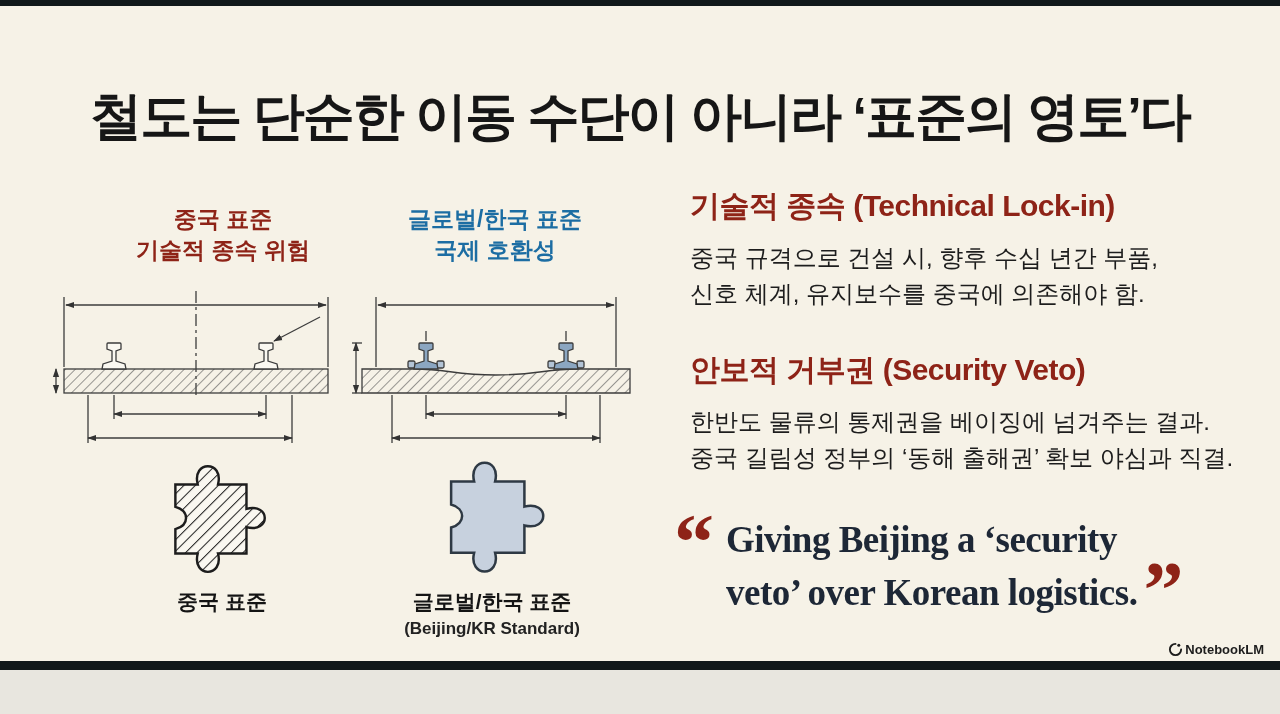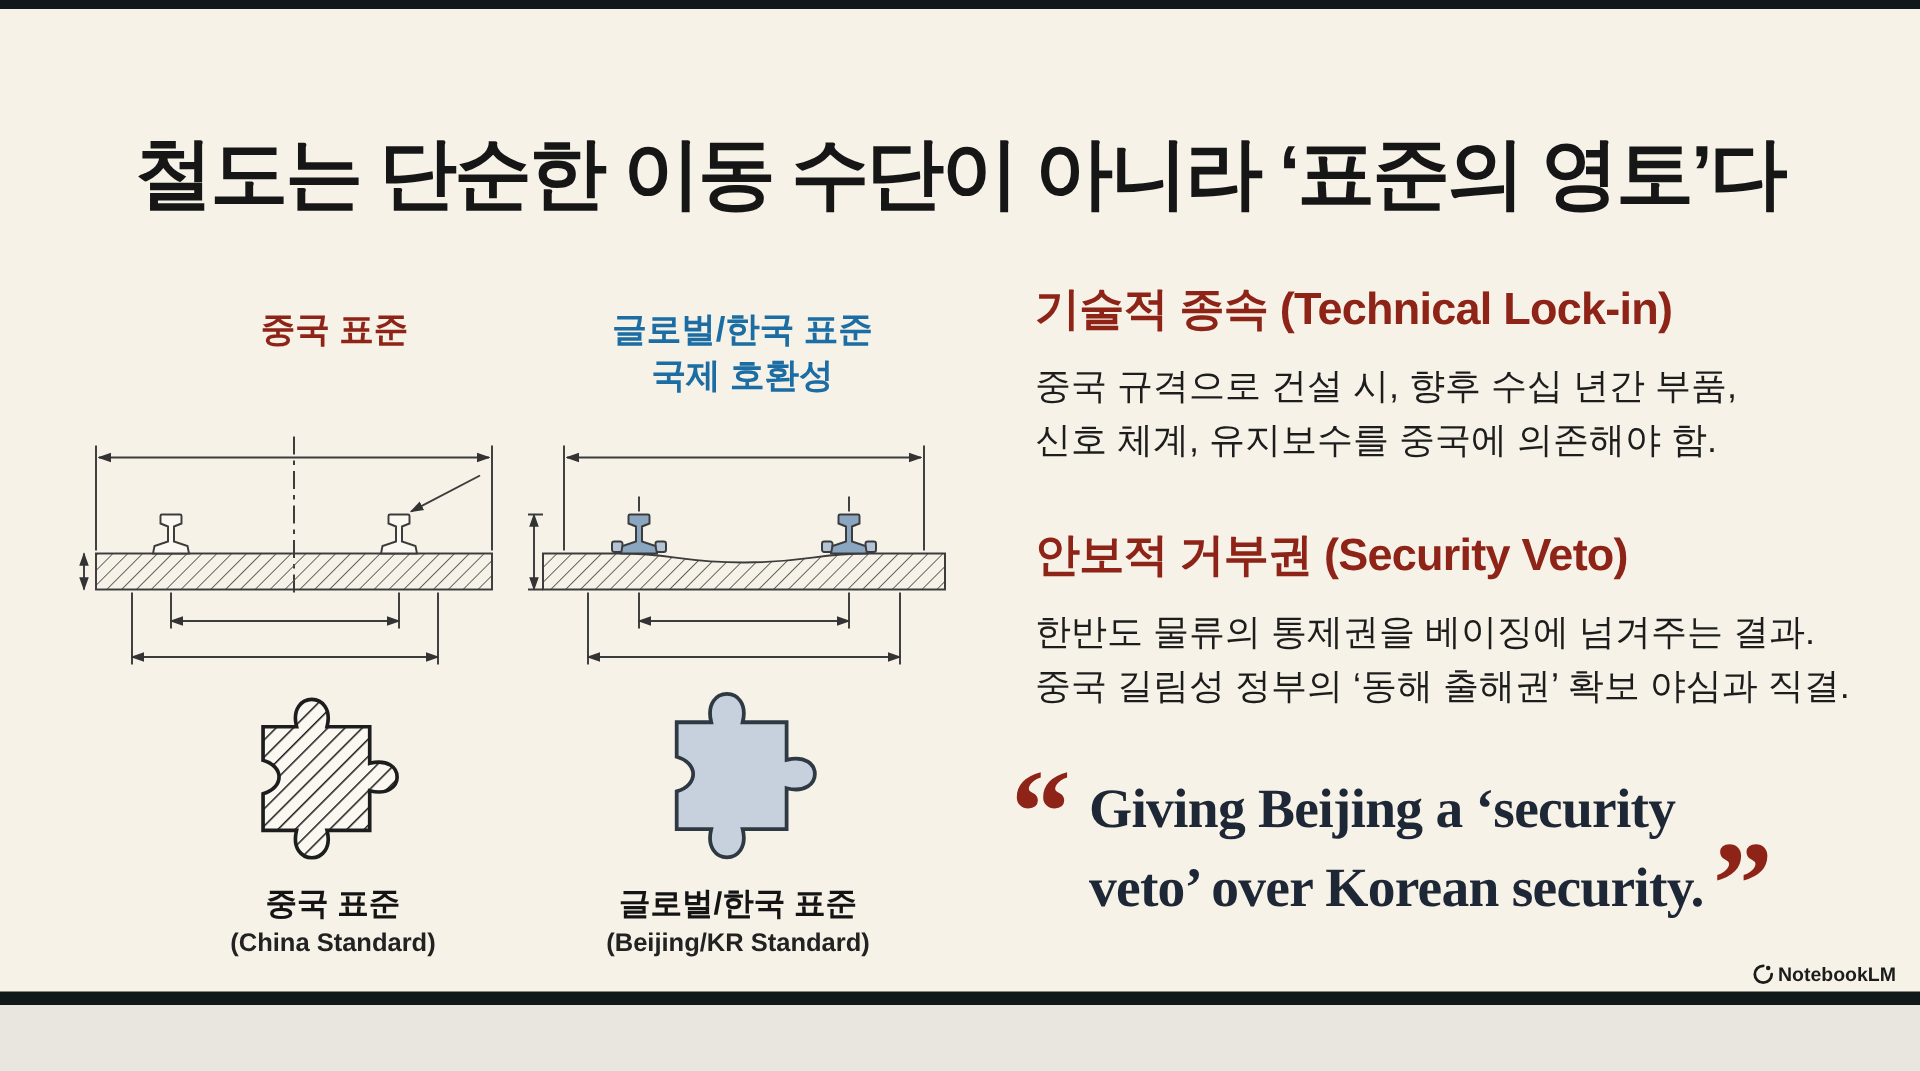--- a/index.html
+++ b/index.html
@@ -44,20 +44,21 @@
 <body>
 
 <div class="slide">
   <div class="edge top"></div>
   <div class="edge bottom"></div>
 
   <h1 class="title">철도는 단순한 이동 수단이 아니라 ‘표준의 영토’다</h1>
 
   <div class="dg-heading china">
     <span>중국 표준</span><br>
+    <span>기술적 종속 위험</span>
   </div>
   <div class="dg-heading global">
     <span>글로벌/한국 표준</span><br>
     <span>국제 호환성</span>
   </div>
 
   <svg class="abs" style="left:52px;top:283px" width="288" height="180" viewBox="0 0 288 180">
     <defs>
       <pattern id="hatchA" patternUnits="userSpaceOnUse" width="7" height="7" patternTransform="rotate(45)">
         <line x1="0" y1="0" x2="0" y2="7" stroke="#555" stroke-width="1.2"></line>
@@ -136,21 +137,20 @@
     <path d="M16,32 H38 C32,8 64,8 58,32 H86 V56 C110,50 110,80 86,74 V100 H58 C64,124 32,124 38,100 H16 V76 C30,72 30,58 16,54 Z" fill="#faf8f1"></path>
     <path d="M16,32 H38 C32,8 64,8 58,32 H86 V56 C110,50 110,80 86,74 V100 H58 C64,124 32,124 38,100 H16 V76 C30,72 30,58 16,54 Z" fill="url(#hatchP)" stroke="#1d1d1d" stroke-width="2.4"></path>
   </svg>
 
   <svg class="abs" style="left:426px;top:448px" width="134" height="134" viewBox="0 0 112 128">
     <path d="M16,32 H38 C32,8 64,8 58,32 H86 V56 C110,50 110,80 86,74 V100 H58 C64,124 32,124 38,100 H16 V76 C30,72 30,58 16,54 Z" fill="#c7d1de" stroke="#2e3944" stroke-width="2.4"></path>
   </svg>
 
   <div class="caption china">
     <span class="c1">중국 표준</span>
-    <span class="c2">(China Standard)</span>
   </div>
   <div class="caption global">
     <span class="c1">글로벌/한국 표준</span>
     <span class="c2">(Beijing/KR Standard)</span>
   </div>
 
   <section class="info second">
     <h2>안보적 거부권 (Security Veto)</h2>
     <p>
       <span>한반도 물류의 통제권을 베이징에 넘겨주는 결과.</span><br>
@@ -163,21 +163,21 @@
     <p>
       <span>중국 규격으로 건설 시, 향후 수십 년간 부품,</span><br>
       <span>신호 체계, 유지보수를 중국에 의존해야 함.</span>
     </p>
   </section>
 
   <figure class="quote">
     <span class="qo">“</span>
     <blockquote>
       <span>Giving Beijing a ‘security</span><br>
-      <span>veto’ over Korean security.</span><span class="qc">”</span>
+      <span>veto’ over Korean logistics.</span><span class="qc">”</span>
     </blockquote>
   </figure>
 
   <div class="brand">
     <svg width="15" height="15" viewBox="0 0 16 16">
       <path d="M8 2 a6 6 0 1 0 6 6" fill="none" stroke="#1c1c1c" stroke-width="2" stroke-linecap="round"></path>
       <circle cx="11.5" cy="3.5" r="1.6" fill="#1c1c1c"></circle>
     </svg>
     <span>NotebookLM</span>
   </div>

